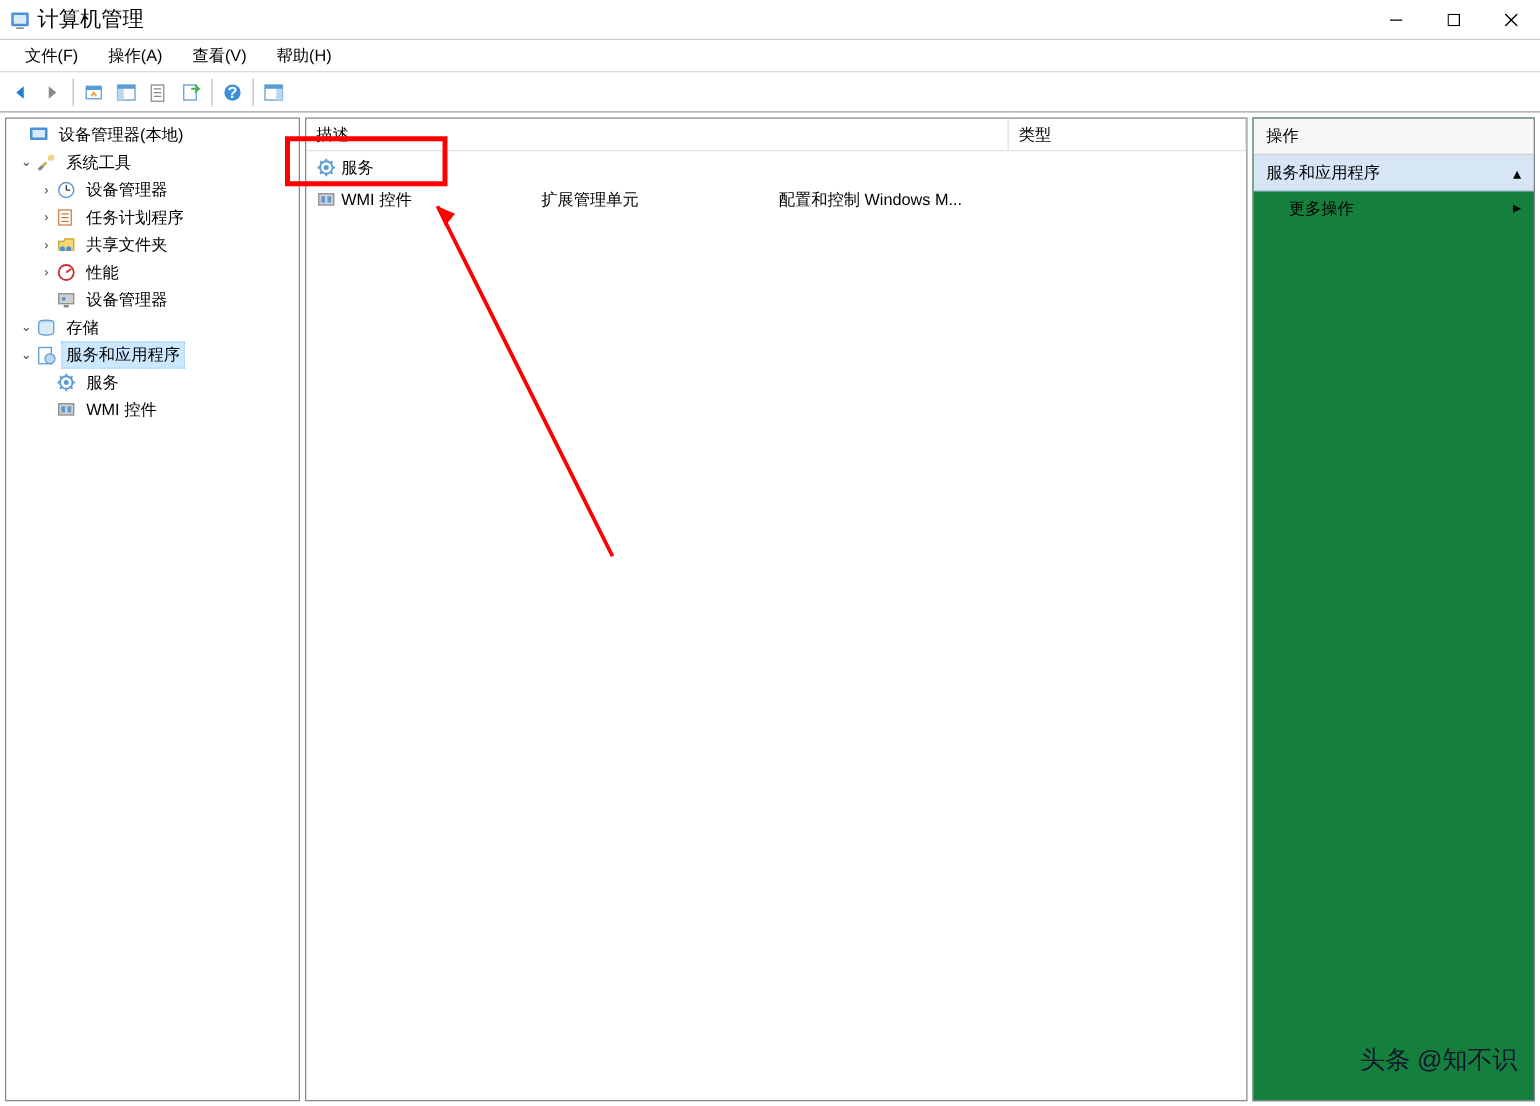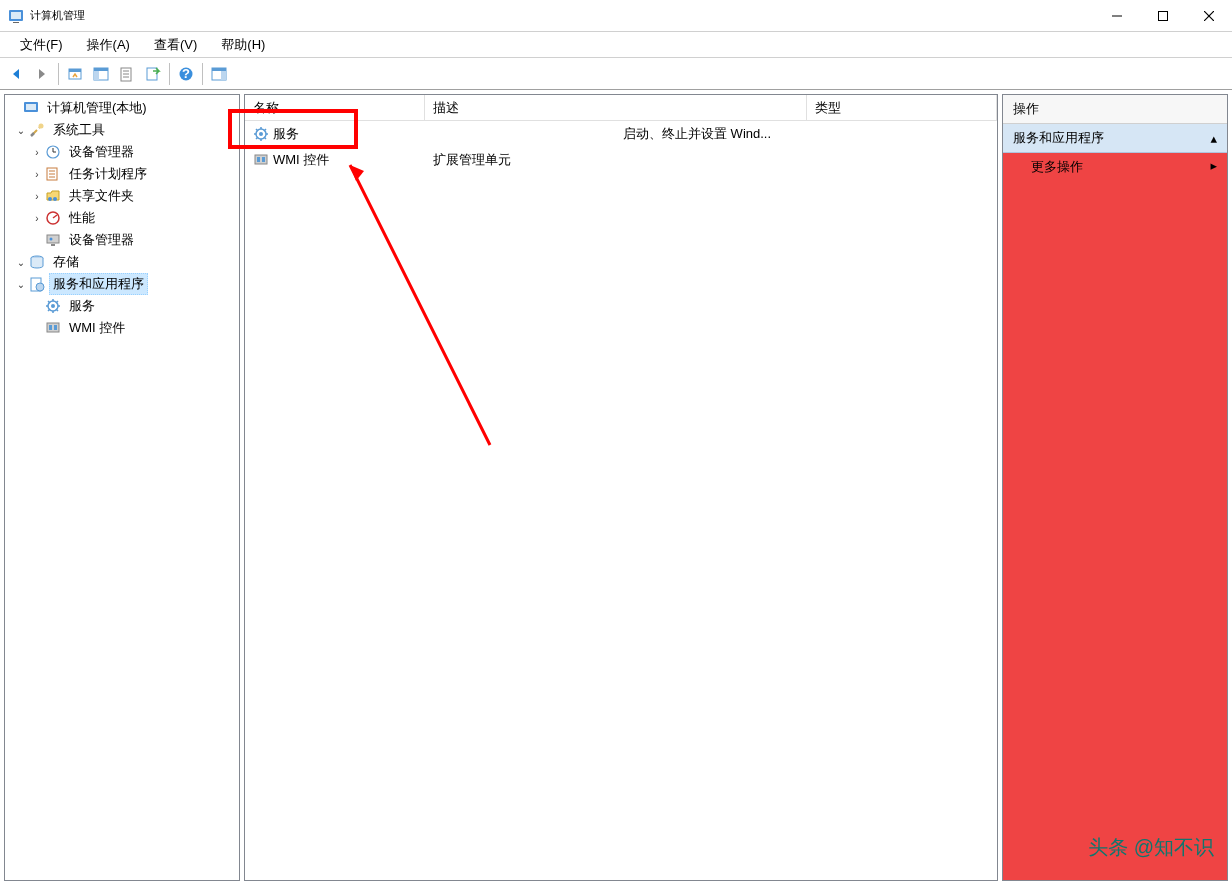--- a/index.html
+++ b/index.html
@@ -1,20 +1,20 @@
 <!DOCTYPE html>
 <html><head>
 <meta charset="utf-8">
 <style>
 * { margin:0; padding:0; box-sizing:border-box; font-family:"Microsoft YaHei","Segoe UI",sans-serif; font-size:13px; }
 body { background:#fff; width:1232px; height:885px; overflow:hidden; position:relative; }
 
 .titlebar { height:32px; display:flex; align-items:center; padding:0 0 0 8px; border-bottom:1px solid #d0d0d0; }
 .titlebar .app-icon { width:16px; height:16px; margin-right:6px; display:flex; align-items:center; justify-content:center; }
-.titlebar .title { flex:1; font-size:11px; }
+.titlebar .title { flex:1; font-size:17px; }
 .win-btns { display:flex; }
 .win-btn { width:46px; height:32px; display:flex; align-items:center; justify-content:center; cursor:default; }
 
 .menubar { height:26px; display:flex; align-items:center; padding:0 8px; border-bottom:1px solid #d0d0d0;text-align:center; }
 .menu-item { padding:3px 12px; cursor:default; }
 
 .toolbar { height:32px; display:flex; align-items:center; padding:0 4px; border-bottom:1px solid #a0a0a0; gap:2px; background:#fff; }
 .tool-btn { width:24px; height:24px; display:flex; align-items:center; justify-content:center; border:1px solid transparent; cursor:default; padding:1px; }
 .tool-sep { width:1px; height:22px; background:#c0c0c0; margin:0 2px; }
 
@@ -30,29 +30,29 @@
 .list-pane { flex:1; border:1px solid #828790; background:#fff; display:flex; flex-direction:column; position:relative; }
 .list-header { display:flex; height:26px; border-bottom:1px solid #e0e0e0; }
 .list-header .col { padding:4px 8px; border-right:1px solid #e0e0e0; cursor:default; }
 .list-body .row { display:flex; height:26px; align-items:center; }
 .list-body .row .cell { padding:3px 8px; display:flex; align-items:center; overflow:hidden; white-space:nowrap; }
 .cell .list-icon { width:16px; height:16px; margin-right:4px; display:flex; align-items:center; justify-content:center; }
 .col-name { width:180px; }
 .col-type { width:190px; }
 .col-desc { flex:1; }
 
-.actions-pane { width:226px; border:1px solid #828790; background:#ef4444; display:flex; flex-direction:column; }
+.actions-pane { width:226px; border:1px solid #828790; background:#15803d; display:flex; flex-direction:column; }
 .actions-header { padding:5px 10px; border-bottom:1px solid #d0d0d0; font-size:13px; background:#f7f7f7; }
 .actions-section { background:#d6e6f5; padding:5px 10px; display:flex; justify-content:space-between; align-items:center; border-bottom:1px solid #b0c4de; cursor:default; }
 .actions-item { padding:5px 10px 5px 28px; display:flex; justify-content:space-between; align-items:flex-start; cursor:default; }
 
 .annotation-box { position:absolute; border:4px solid #ff0000; pointer-events:none; }
 .annotation-arrow { position:absolute; pointer-events:none; }
 
-.watermark { position:absolute; right:18px; bottom:24px; font-size:20px; color:#0f766e; font-style:normal; }
+.watermark { position:absolute; right:18px; bottom:24px; font-size:20px; color:#0f172a; font-style:normal; }
 
 svg { display:block; }
 </style>
 </head>
 <body>
 
 <div class="titlebar">
   <span class="app-icon">
     <svg width="16" height="16">
         <rect x="1" y="2" width="14" height="11" fill="#4a90d9" rx="1"></rect>
@@ -149,21 +149,21 @@
 
   <div class="tree-pane">
     <div class="tree-row" style="padding-left:2px">
       <span class="tree-expander"></span>
       <span class="tree-icon">
           <svg width="16" height="16">
             <rect x="1" y="2" width="14" height="10" fill="#4a90d9" rx="1"></rect>
             <rect x="3" y="4" width="10" height="6" fill="#dbeaf7"></rect>
           </svg>
         </span>
-      <span class="tree-label">计算机管理(本地)</span>
+      <span class="tree-label">设备管理器(本地)</span>
     </div>
     <div class="tree-row" style="padding-left:8px">
       <span class="tree-expander">⌄</span>
       <span class="tree-icon">
           <svg width="16" height="16">
             <path d="M3 13 L8 8 M10 6 L13 3" stroke="#d4a94a" stroke-width="2"></path>
             <circle cx="12" cy="4" r="2.5" fill="#f0d48a"></circle>
             <path d="M2 14 L5 11" stroke="#888" stroke-width="2.5"></path>
           </svg>
         </span>
@@ -260,57 +260,56 @@
             <rect x="4" y="5" width="3" height="5" fill="#5a9bd5"></rect>
             <rect x="9" y="5" width="3" height="5" fill="#5a9bd5"></rect>
           </svg>
         </span>
       <span class="tree-label">WMI 控件</span>
     </div>
   </div>
 
   <div class="list-pane">
     <div class="list-header">
-      <div class="col col-name">名称</div>
       <div class="col col-desc">描述</div>
       <div class="col col-type">类型</div>
     </div>
     <div class="list-body">
       <div class="row">
         <div class="cell col-name">
           <span class="list-icon">
               <svg width="16" height="16">
                 <circle cx="8" cy="8" r="5" fill="none" stroke="#5a9bd5" stroke-width="1.5"></circle>
                 <circle cx="8" cy="8" r="2" fill="#5a9bd5"></circle>
                 <path d="M8 1 L8 3 M8 13 L8 15 M1 8 L3 8 M13 8 L15 8 M3 3 L5 5 M11 11 L13 13 M3 13 L5 11 M11 5 L13 3" stroke="#5a9bd5" stroke-width="1.5"></path>
               </svg>
             </span>
           <span>服务</span>
         </div>
         <div class="cell col-type">
             <span></span>
           </div>
-        <div class="cell col-desc">
-            <span>启动、终止并设置 Wind...</span>
-          </div>
       </div>
       <div class="row">
         <div class="cell col-name">
           <span class="list-icon">
               <svg width="16" height="16">
                 <rect x="2" y="3" width="12" height="9" fill="#d0d0d0" stroke="#888"></rect>
                 <rect x="4" y="5" width="3" height="5" fill="#5a9bd5"></rect>
                 <rect x="9" y="5" width="3" height="5" fill="#5a9bd5"></rect>
               </svg>
             </span>
           <span>WMI 控件</span>
         </div>
         <div class="cell col-type">
             <span>扩展管理单元</span>
           </div>
+        <div class="cell col-desc">
+            <span>配置和控制 Windows M...</span>
+          </div>
       </div>
     </div>
 
     <div class="annotation-box" style="left:-17px; top:14px; width:130px; height:40px;"></div>
 
     <svg class="annotation-arrow" style="left:95px; top:60px;" width="160" height="300">
       <line x1="150" y1="290" x2="10" y2="10" stroke="#ff0000" stroke-width="3"></line>
       <polygon points="10,10 24,16 16,26" fill="#ff0000"></polygon>
     </svg>
   </div>

